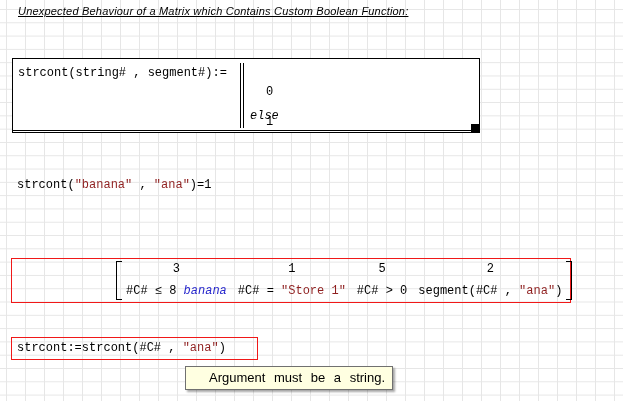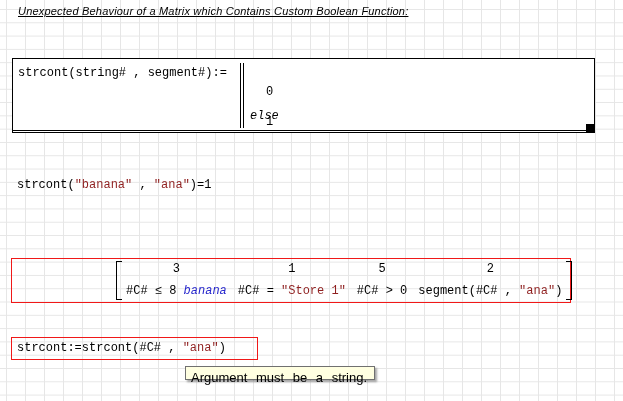--- a/index.html
+++ b/index.html
@@ -22,21 +22,21 @@
     background-position:6px 0, 0 9px;
   }
   .mono{font-family:"Liberation Mono","DejaVu Sans Mono",monospace;font-size:12px;color:#000;}
   .title{
     position:absolute;left:18px;top:5px;
     font-size:11px;font-style:italic;text-decoration:underline;color:#000;
     white-space:nowrap;letter-spacing:.2px;
   }
   
   .func-block{
-    position:absolute;left:12px;top:58px;width:583px;height:75px;
+    position:absolute;left:12px;top:58px;width:468px;height:75px;
     border:1px solid var(--region-border);border-bottom:3px double var(--region-border);
     background:#fff;
   }
   .def-line{position:absolute;left:5px;top:7px;white-space:nowrap;}
   .prog-bar{
     position:absolute;left:227px;top:4px;height:65px;width:4px;
     border-left:1px solid #000;border-right:1px solid #000;
   }
   .pline{position:absolute;white-space:nowrap;}
   .pl1{left:237px;top:7px;}
@@ -65,26 +65,26 @@
   .kw-blue{color:var(--keyword-text);font-style:italic;}
   .str{color:var(--string-text);}
   
   .arg-block{
     position:absolute;left:11px;top:337px;width:247px;height:23px;
     border:1px solid var(--error-border);
   }
   .arg-line{position:absolute;left:5px;top:3px;white-space:nowrap;}
   
   .tooltip{
-    position:absolute;left:185px;top:366px;height:14px;
+    position:absolute;left:185px;top:366px;height:24px;
     background:var(--tooltip-bg);
     border:1px solid #707070;
     box-shadow:2px 2px 2px rgba(0,0,0,0.35);
     font-size:13px;color:#000;
-    padding:3px 7px 0 5px;
+    padding:3px 7px 0 23px;
     white-space:nowrap;word-spacing:5px;
   }
 </style>
 </head>
 <body>
 
 <div class="sheet">
 
   <div class="title">Unexpected Behaviour of a Matrix which Contains Custom Boolean Function:</div>
 

